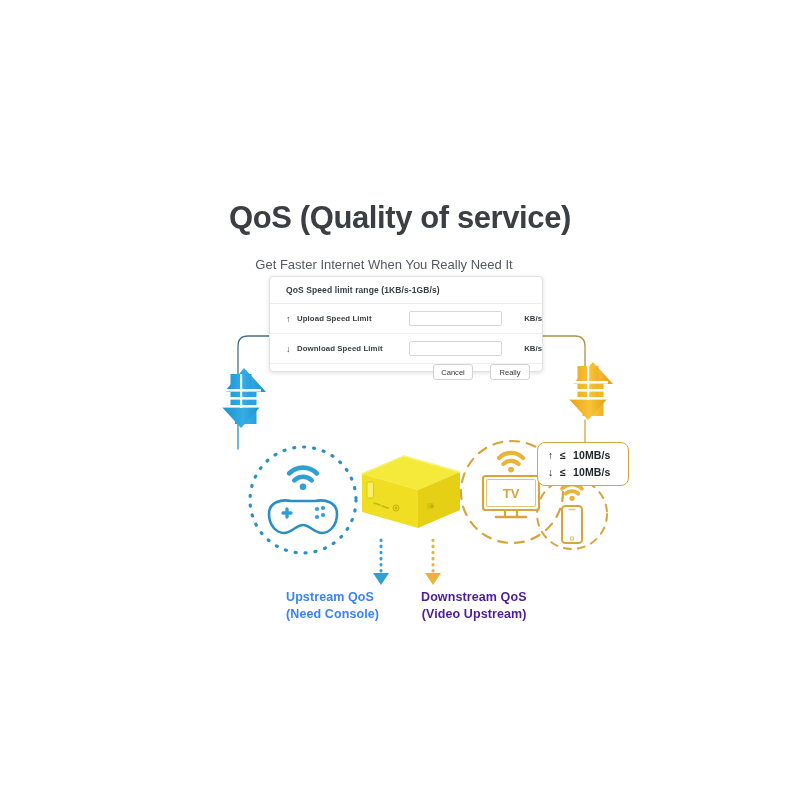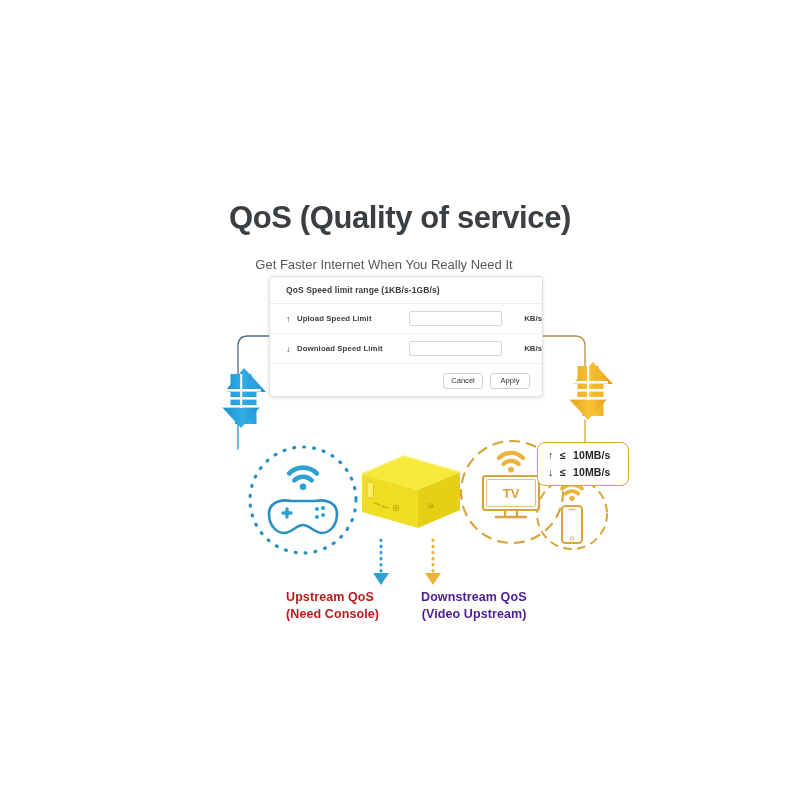--- a/index.html
+++ b/index.html
@@ -38,21 +38,21 @@
     margin-top: 25px;
   }
 
   
   #connectors { position: absolute; left: 0; top: 0; width: 800px; height: 800px; }
 
   
   #qos-dialog {
     position: absolute;
     left: 269px; top: 276px;
-    width: 274px; height: 121px;
+    width: 274px; height: 96px;
     background: #ffffff;
     border: 1px solid #e2e2e2;
     border-radius: 4px;
     box-shadow: 0 1px 4px rgba(0,0,0,0.13);
     z-index: 6;
   }
   #dialog-header {
     height: 27px;
     border-bottom: 1px solid #ececec;
     display: flex; align-items: center;
@@ -101,24 +101,23 @@
     font-size: 7.8px;
     font-weight: bold;
     color: #3a3d41;
     width: 34px;
     flex: 0 0 34px;
     text-align: right;
   }
   #dialog-footer {
     height: 33px;
     display: flex;
-    align-items: center;
     justify-content: flex-end;
     padding-right: 12px;
-    gap: 7px;
+    gap: 17px;
   }
   .dlg-btn {
     min-width: 40px;
     height: 16px;
     border: 1px solid #d3d3d3;
     border-radius: 3px;
     background: #fff;
     font-size: 7.6px;
     color: #333;
     display: flex; align-items: center; justify-content: center;
@@ -160,21 +159,21 @@
   .badge-line .op { display: inline-block; width: 13px; }
 
   
   .bottom-label {
     position: absolute;
     font-size: 12.5px;
     font-weight: bold;
     line-height: 17px;
     letter-spacing: 0.1px;
   }
-  #label-upstream { left: 286px; top: 589px; color: #b91c1c; text-align: left; }
+  #label-upstream { left: 286px; top: 589px; color: #3b82f6; text-align: left; }
   #label-downstream { left: 421px; top: 589px; color: #4c1d95; text-align: right; }
 
   
   #devices { position: absolute; left: 0; top: 0; width: 800px; height: 800px; z-index: 3; }
   #arrows-layer { position: absolute; left: 0; top: 0; width: 800px; height: 800px; z-index: 4; }
 </style>
 </head>
 <body>
 
 <div id="stage">
@@ -207,21 +206,21 @@
 
     <div class="field-row">
       <span class="field-arrow">↓</span>
       <span class="field-label">Download Speed Limit</span>
       <input class="field-input" type="text" value="" style="">
       <span class="field-unit">KB/s</span>
     </div>
 
     <div id="dialog-footer">
       <div class="dlg-btn">Cancel</div>
-      <div class="dlg-btn">Apply</div>
+      <div class="dlg-btn">Really</div>
     </div>
   </div>
 
   <svg id="arrows-layer" viewBox="0 0 800 800">
     <defs>
       <linearGradient id="blueGrad" x1="0" y1="0" x2="1" y2="0">
         <stop offset="0%" stop-color="#1C8FD0"></stop>
         <stop offset="55%" stop-color="#33ADE4"></stop>
         <stop offset="100%" stop-color="#1C8FD0"></stop>
       </linearGradient>

